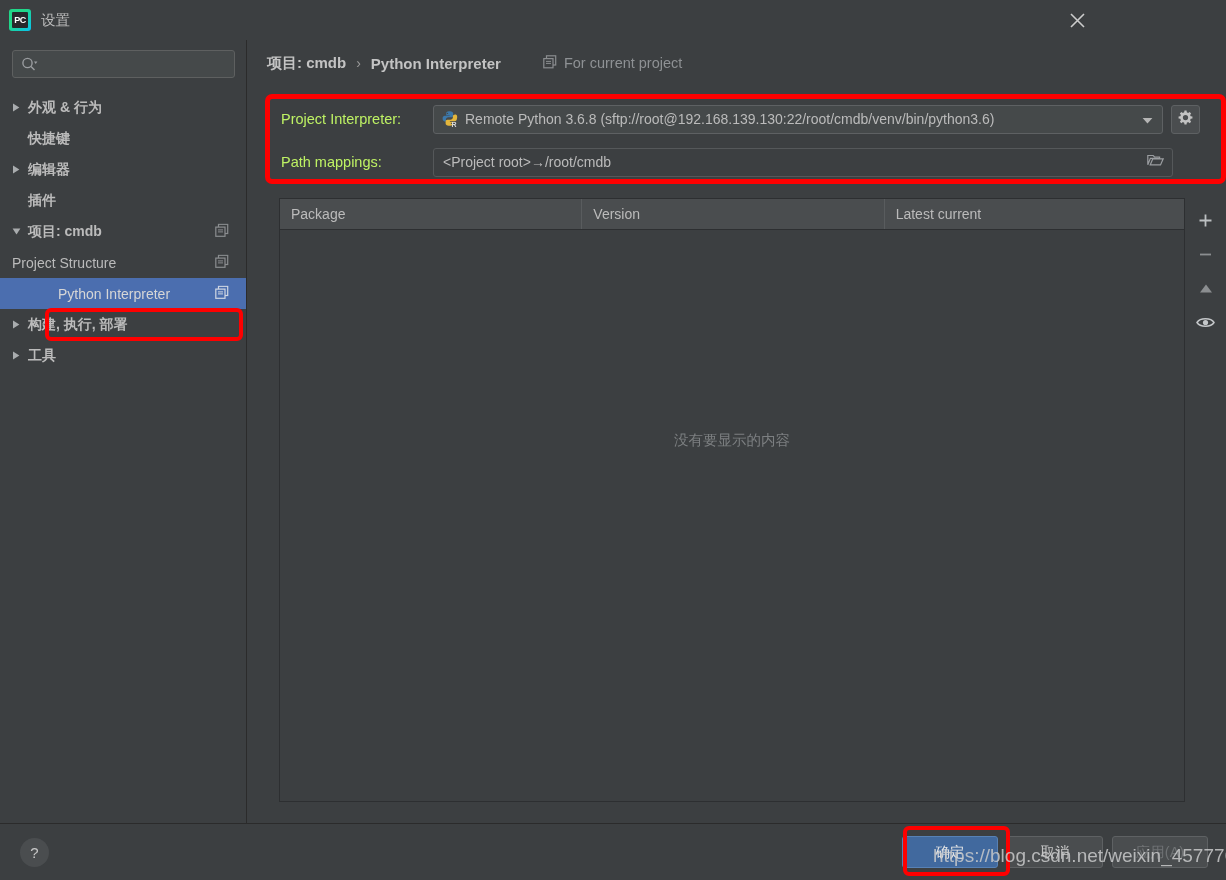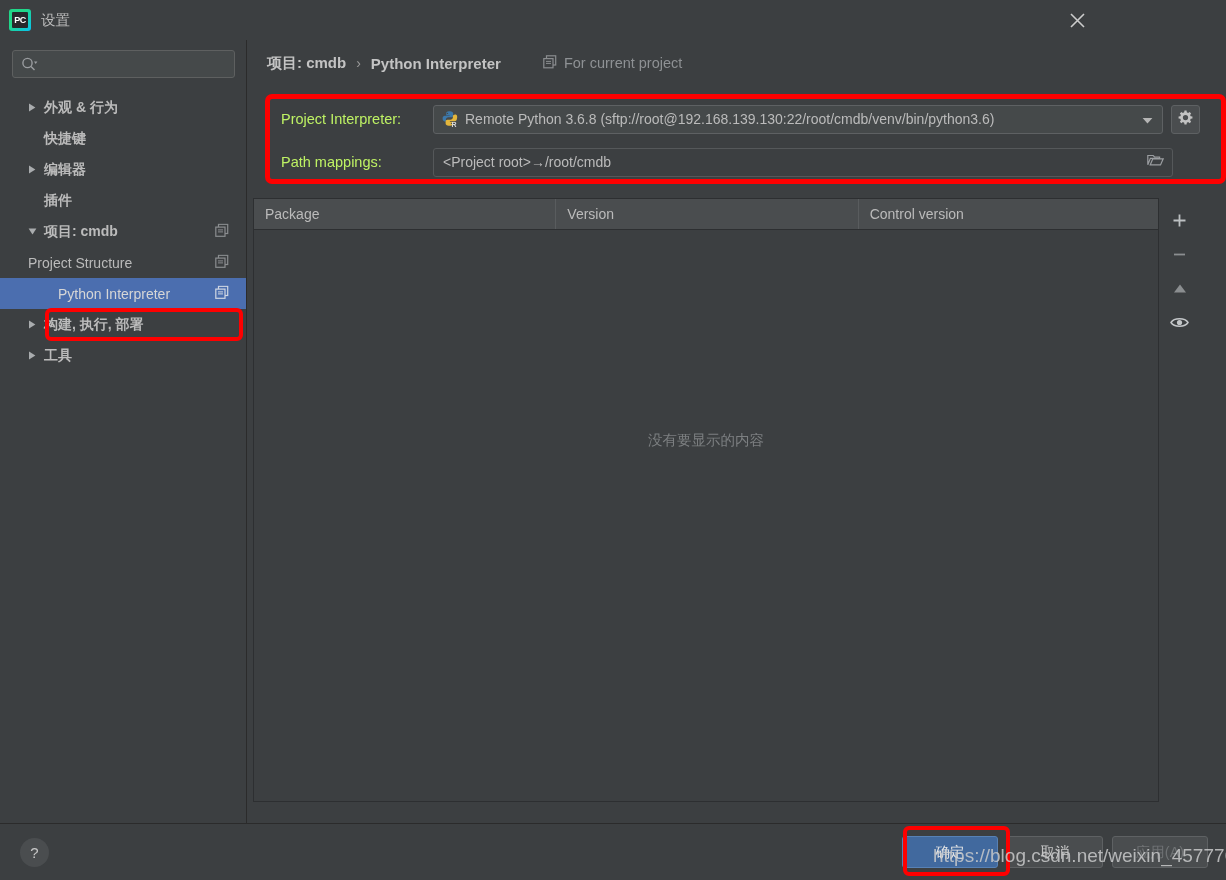--- a/index.html
+++ b/index.html
@@ -68,21 +68,21 @@
     background: transparent; border: none; outline: none;
     color: #bbbbbb; font-size: 13px; font-family: inherit;
     margin-left: 4px; width: 170px;
   }
   .search-input::placeholder { color: #777b7e; }
 
   .tree { margin-top: 14px; }
   .tree-item {
     display: flex; align-items: center;
     height: 31px;
-    padding-left: 28px;
+    padding-left: 12px;
     color: #bbbbbb;
     font-size: 14px;
     position: relative;
   }
   .tree-item.bold { font-weight: bold; }
   .tree-item .arrow {
     width: 16px; display: flex; align-items: center; justify-content: flex-start;
     color: #a9acae; flex: 0 0 16px;
   }
   .tree-item .arrow svg { display: block; }
@@ -185,21 +185,21 @@
     padding-left: 9px;
     color: #bbbbbb; font-size: 14px;
   }
   .textfield .folder {
     position: absolute; right: 8px; top: 50%; transform: translateY(-50%);
     color: #9a9da0;
   }
 
   
   .pkg-area {
-    position: absolute; left: 6px; top: 158px;
+    position: absolute; left: 32px; top: 158px;
     width: 947px; height: 604px;
     display: flex;
   }
   .pkg-table {
     width: 906px; height: 604px;
     border: 1px solid #2d2f31;
     background: #3c3f41;
     display: flex; flex-direction: column;
   }
   .pkg-head {
@@ -467,21 +467,21 @@
           </span>
         </div>
       </div>
     </div>
 
     <div class="pkg-area">
       <div class="pkg-table">
         <div class="pkg-head">
           <div class="th c0">Package</div>
           <div class="th c1">Version</div>
-          <div class="th c2">Control version</div>
+          <div class="th c2">Latest current</div>
         </div>
         <div class="pkg-body">
           <div class="empty-msg">没有要显示的内容</div>
         </div>
       </div>
       <div class="pkg-tools">
         <div class="tool-btn">
           <svg width="15" height="15" viewBox="0 0 15 15">
               <path d="M7.5 1.5 V13.5 M1.5 7.5 H13.5" stroke="#bcc0c2" stroke-width="1.8"></path>
             </svg>

